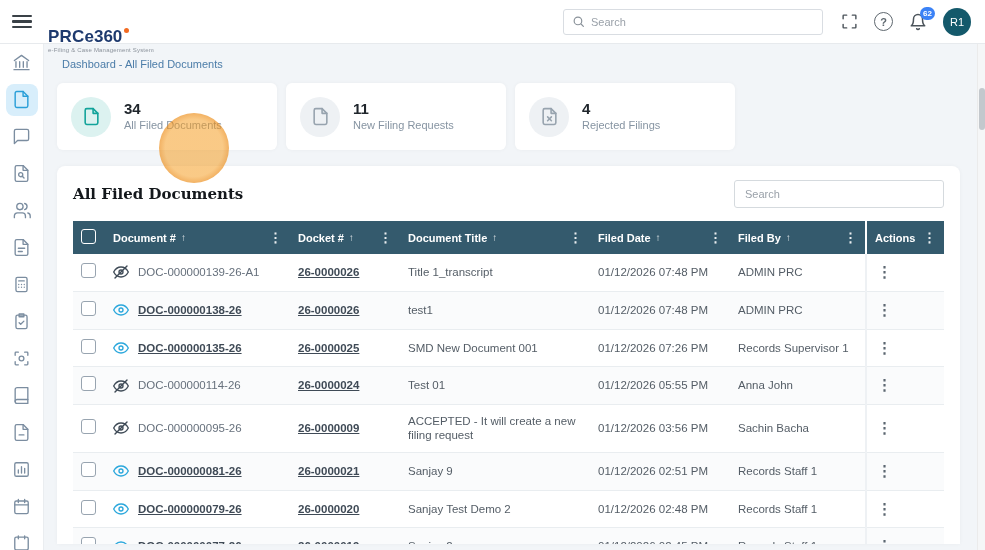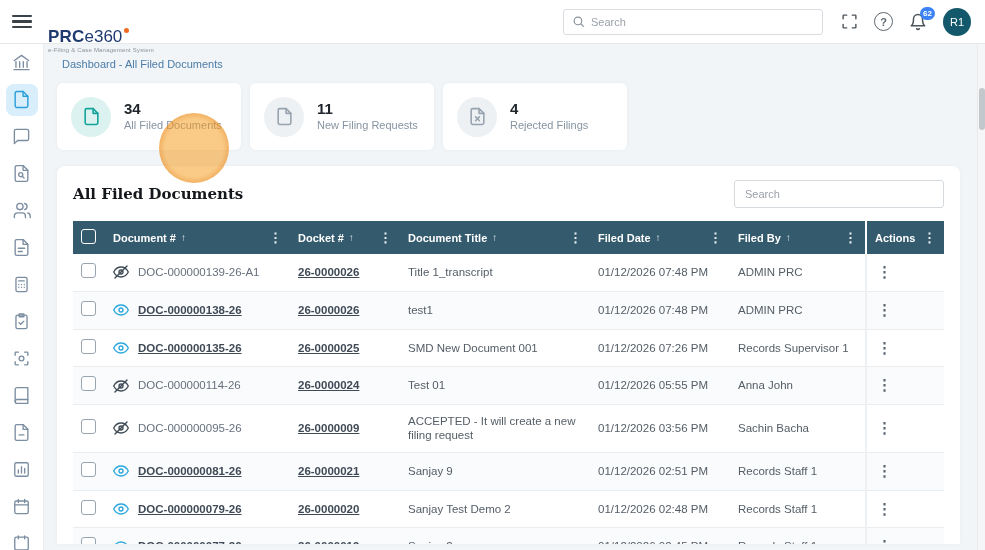--- a/index.html
+++ b/index.html
@@ -9,21 +9,21 @@
 
   
   .topbar { position:absolute; top:0; left:0; right:0; height:44px; background:#fff;
             border-bottom:1px solid #e7eaed; display:flex; align-items:center;
             padding:0 14px 0 12px; z-index:10; }
   .hamburger { width:20px; height:14px; display:flex; flex-direction:column; justify-content:space-between; cursor:pointer; }
   .hamburger span { display:block; height:2.4px; background:#3a4147; border-radius:1px; }
   .logo { position:relative; margin-left:16px; line-height:1; }
   .logo-row { display:flex; align-items:baseline; }
   .logo-prc { font-weight:bold; font-size:17px; color:#1e3a6e; letter-spacing:.2px; }
-  .logo-e360 { font-weight:normal; font-size:17px; color:#1e3a6e;margin-top:37px; }
+  .logo-e360 { font-weight:bold; font-size:17px; color:#1e3a6e;margin-top:37px; }
   .logo-dot { width:5px; height:5px; background:#f26a21; border-radius:50%; margin-left:2px; position:relative; top:-9px; }
   .logo-tag { font-size:6px; color:#8b929b; margin-top:2px; letter-spacing:.2px; }
   .env-badge { position:absolute; top:-9px; left:96px; background:#f26a21; color:#fff;
                font-size:7px; font-weight:bold; padding:1.5px 5px; border-radius:2px; letter-spacing:.5px; }
   .top-search { margin-left:auto; width:260px; height:26px; border:1px solid #d9dde2; border-radius:3px;
                 background:#fff; display:flex; align-items:center; padding:0 8px; }
   .top-search svg { flex:none; margin-right:6px; }
   .top-search input { border:none; outline:none; width:100%; font-size:11px; color:#444; background:transparent; }
   .top-search input::placeholder { color:#9aa1a9; }
   .top-icons { display:flex; align-items:center; gap:16px; margin-left:18px; }
@@ -43,21 +43,21 @@
                color:#7b8da0; cursor:pointer; flex:none; }
   .side-item svg { width:19px; height:19px; }
   .side-item.active .icon-chip { background:#d8eefb; color:#2a9fd8; }
   .icon-chip { width:32px; height:32px; border-radius:8px; display:flex; align-items:center; justify-content:center; }
 
   
   .content { position:absolute; left:44px; top:44px; right:8px; bottom:0; overflow:hidden; }
   .breadcrumb { margin:14px 0 0 18px; font-size:11px; color:#4b7ca8; cursor:pointer; }
 
   .cards { display:flex; gap:9px; margin:13px 0 0 13px; }
-  .stat-card { width:184px; height:67px; background:#fff; border-radius:6px; display:flex;
+  .stat-card { width:220px; height:67px; background:#fff; border-radius:6px; display:flex;
                align-items:center; padding-left:14px; box-shadow:0 0 4px rgba(0,0,0,.04); cursor:pointer; }
   .stat-icon { width:40px; height:40px; border-radius:50%; display:flex; align-items:center;
                justify-content:center; margin-right:13px; flex:none; }
   .stat-icon.gray { background:#eef1f4; color:#97a3ae; }
   .stat-icon.teal { background:#dcf2f0; color:#12a39a; }
   .stat-value { font-size:15px; font-weight:bold; color:#20262c; line-height:1.2; }
   .stat-label { font-size:11px; color:#8694a2; line-height:1.3; }
 
   .click-highlight { position:absolute; left:115px; top:69px; width:70px; height:70px; border-radius:50%;
     background:radial-gradient(circle, rgba(245,158,35,.55) 0%, rgba(245,158,35,.55) 58%,

